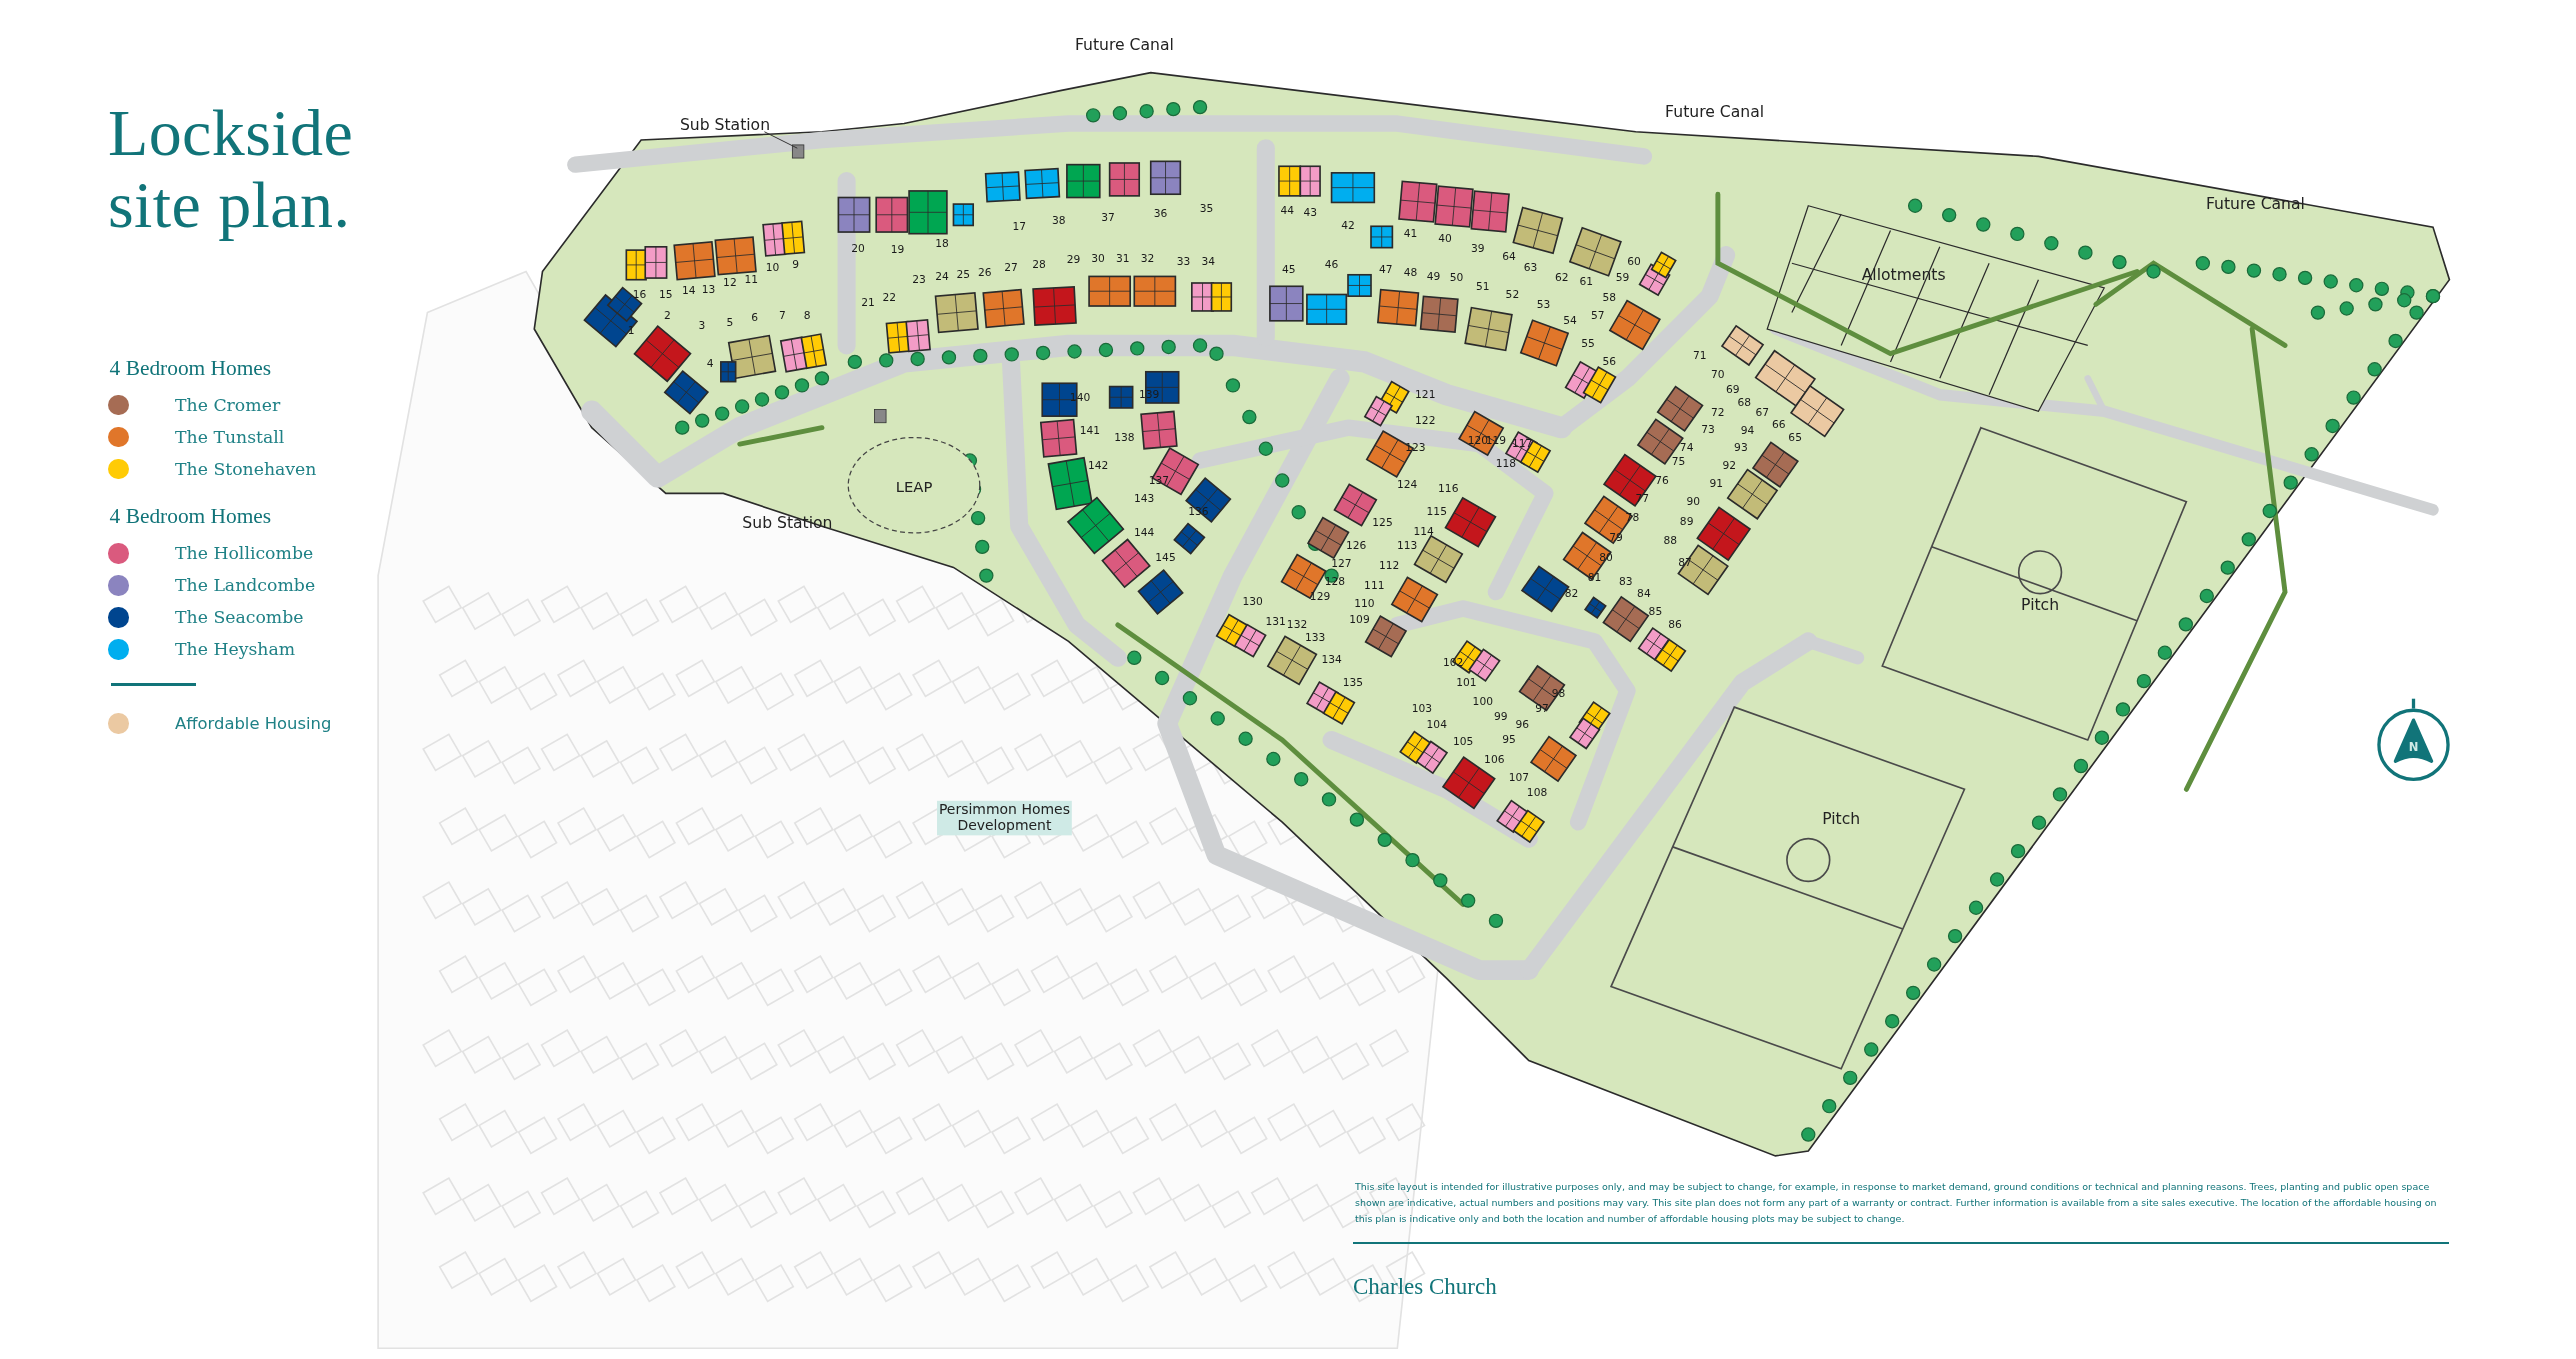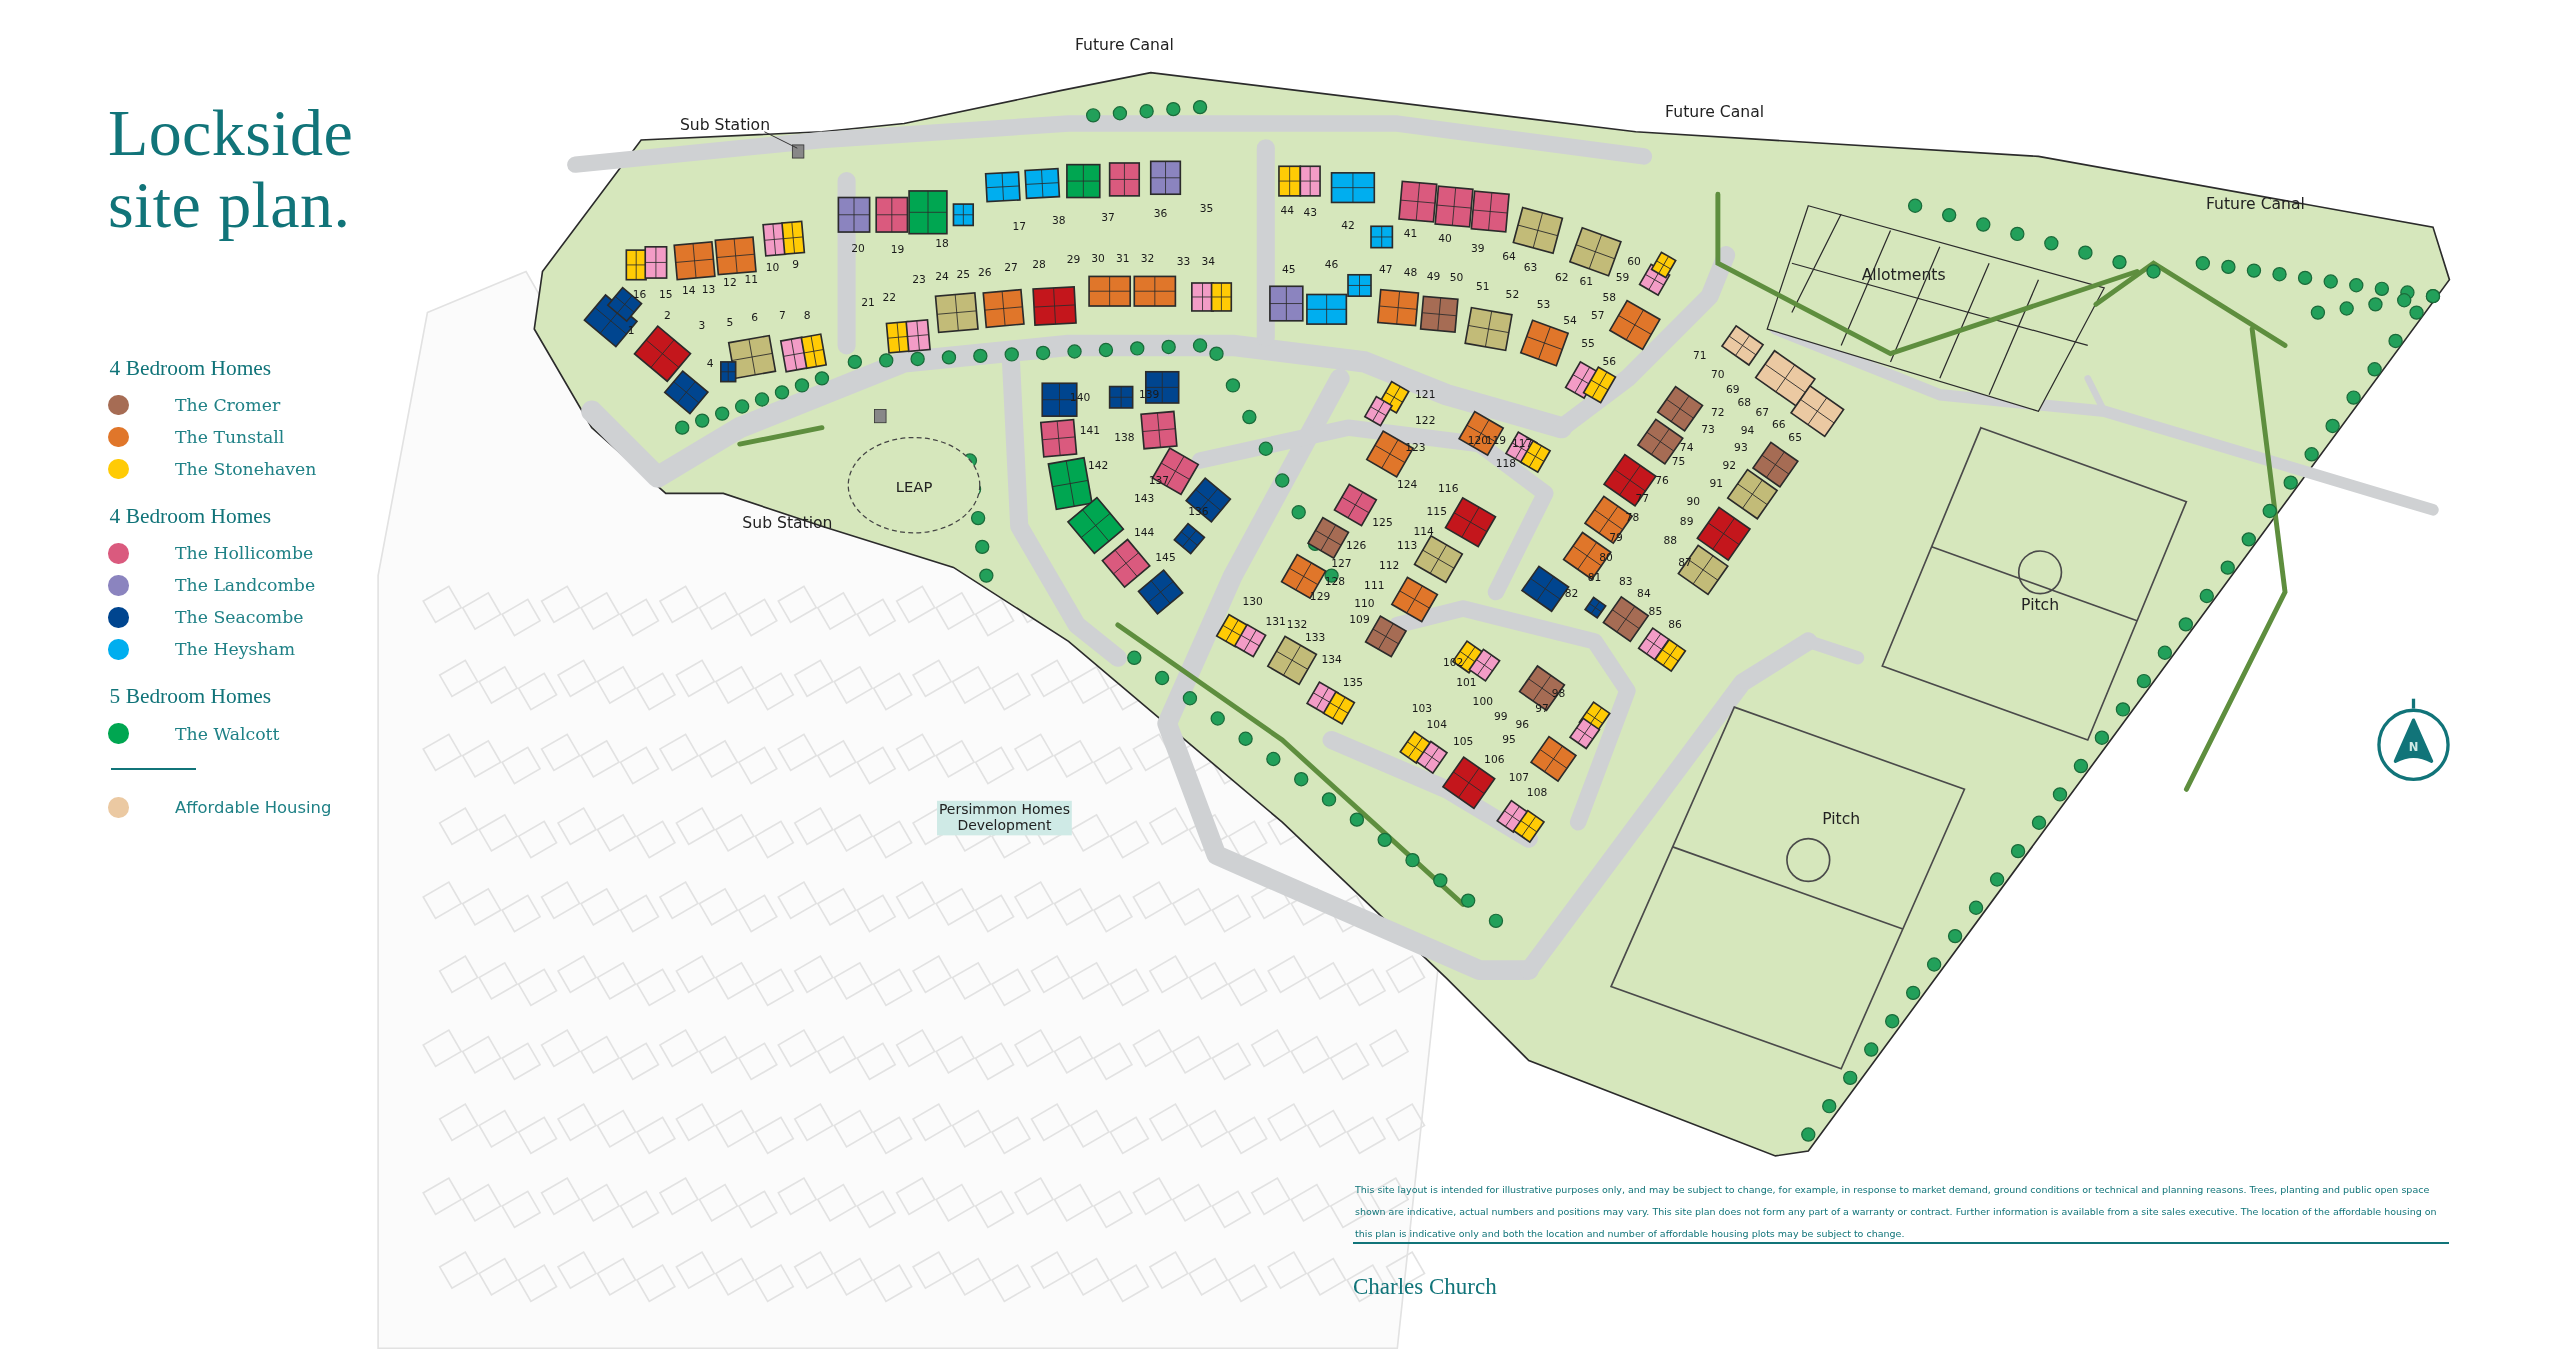--- a/index.html
+++ b/index.html
@@ -7,21 +7,21 @@
   .title{position:absolute;left:108px;top:97px;font-family:"Liberation Serif","DejaVu Serif",serif;font-size:66px;line-height:72px;color:#117479;margin:0;font-weight:normal;letter-spacing:0.4px;}
   .legend{position:absolute;left:108px;top:355px;width:263px;}
   .legend .grp{margin-bottom:18px;}
   .legend .grp-h{font-family:"Liberation Serif","DejaVu Serif",serif;font-size:21.4px;color:#117479;margin:0 0 8.2px 1.6px;height:26px;line-height:26px;}
   .legend .item{display:flex;align-items:center;height:32px;gap:35px;}
   .legend .dot{width:20.5px;height:20.5px;border-radius:50%;flex:none;margin-right:11.5px;}
   .legend .lbl{font-family:"DejaVu Serif",serif;font-size:17.3px;color:#1f8186;font-weight:300;}
   .legend .sep{width:85px;height:2.5px;background:#117479;margin:13px 0 21.4px 3.3px;}
   .legend .lbl-sans{font-family:"DejaVu Sans",sans-serif;font-size:16.4px;color:#1f8186;}
   .map{position:absolute;left:0;top:0;width:2576px;height:1360px;}
-  .disclaimer{position:absolute;left:1355px;top:1179px;width:1093px;font-family:"DejaVu Sans",sans-serif;font-size:9.5px;line-height:22px;color:#117479;}
+  .disclaimer{position:absolute;left:1355px;top:1179px;width:1093px;font-family:"DejaVu Sans",sans-serif;font-size:9.5px;line-height:16px;color:#117479;}
   .footer-rule{position:absolute;left:1353px;top:1242px;width:1096px;height:1.6px;background:#117479;}
   .brand{position:absolute;left:1353px;top:1274px;font-family:"Liberation Serif","DejaVu Serif",serif;font-size:23px;color:#117479;text-align:center;}
   .north{position:absolute;left:2374px;top:697px;width:79px;height:89px;}
   .maplbl{font-family:"DejaVu Sans",sans-serif;fill:#222;}
 </style>
 </head>
 <body>
 
 <h1 class="title">
   <span>Lockside</span><br>
@@ -1197,27 +1197,20 @@
       </div>
       <div class="item">
         <span class="dot" style="background: rgb(0, 69, 143);"></span>
         <span class="lbl">The Seacombe</span>
       </div>
       <div class="item">
         <span class="dot" style="background: rgb(0, 174, 239);"></span>
         <span class="lbl">The Heysham</span>
       </div>
     </div>
-    <div class="grp">
-      <div class="grp-h">5 Bedroom Homes</div>
-      <div class="item">
-        <span class="dot" style="background: rgb(0, 166, 81);"></span>
-        <span class="lbl">The Walcott</span>
-      </div>
-    </div>
     <div class="sep"></div>
     <div class="item">
       <span class="dot" style="background: rgb(235, 201, 162);"></span>
       <span class="lbl-sans">Affordable Housing</span>
     </div>
   </div>
 
 <svg class="north" viewBox="0 0 96 108">
   <line x1="48" y1="2" x2="48" y2="14" stroke="#117479" stroke-width="4"></line>
   <circle cx="48" cy="58" r="42" fill="none" stroke="#117479" stroke-width="4"></circle>

